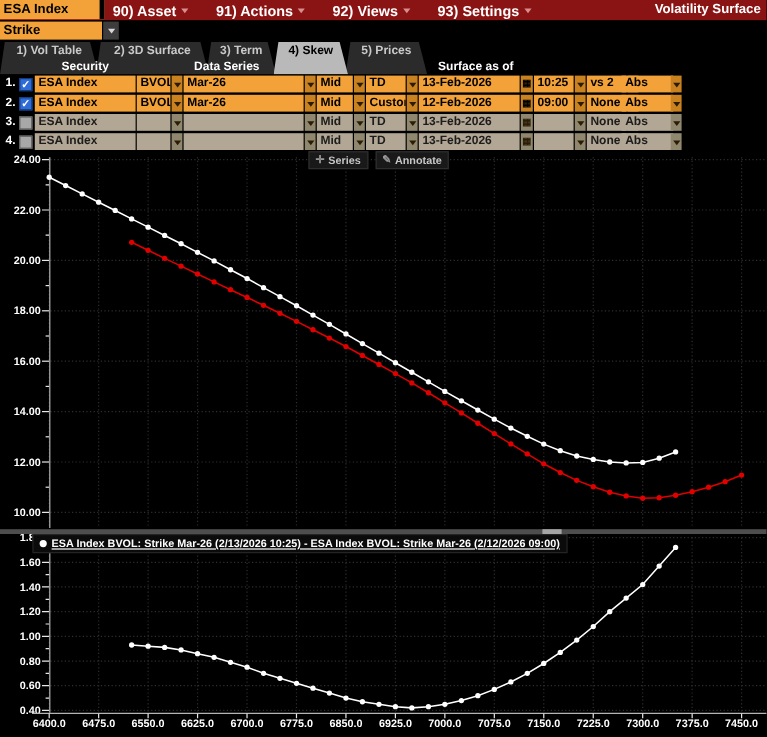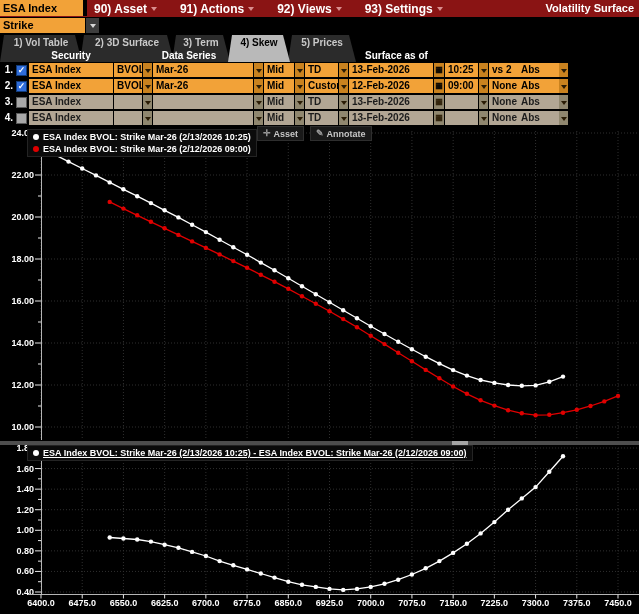--- a/index.html
+++ b/index.html
@@ -283,21 +283,21 @@
       </span>
     <span class="cell c-mode">Abs</span>
     <span class="cell arr a-mode">
         <i class="tri"></i>
       </span>
   </div>
 
   <div class="tools">
     <div class="tool">
       <span class="ticon">✛</span>
-      <span>Asset</span>
+      <span>Series</span>
     </div>
     <div class="tool">
       <span class="ticon">✎</span>
       <span>Annotate</span>
     </div>
   </div>
 
   <svg id="chart-top" viewBox="0 0 639 314">
       <line x1="41" x2="41" y1="4" y2="313" class="grid"></line>
       <line x1="82.21428571428572" x2="82.21428571428572" y1="4" y2="313" class="grid"></line>
@@ -420,30 +420,20 @@
       <circle cx="521.8" cy="286.3" r="2.2" fill="#e00000"></circle>
       <circle cx="535.6" cy="288.2" r="2.2" fill="#e00000"></circle>
       <circle cx="549.3" cy="287.8" r="2.2" fill="#e00000"></circle>
       <circle cx="563.0" cy="285.7" r="2.2" fill="#e00000"></circle>
       <circle cx="576.8" cy="282.8" r="2.2" fill="#e00000"></circle>
       <circle cx="590.5" cy="279.0" r="2.2" fill="#e00000"></circle>
       <circle cx="604.3" cy="274.4" r="2.2" fill="#e00000"></circle>
       <circle cx="618.0" cy="268.9" r="2.2" fill="#e00000"></circle>
     </svg>
 
-  <div class="legend" id="legend-top">
-    <div class="lrow">
-      <span class="dot" id="dot-s0" style="background: rgb(255, 255, 255);"></span>
-      <span>ESA Index BVOL: Strike Mar-26 (2/13/2026 10:25)</span>
-    </div>
-    <div class="lrow">
-      <span class="dot" id="dot-s1" style="background: rgb(224, 0, 0);"></span>
-      <span>ESA Index BVOL: Strike Mar-26 (2/12/2026 09:00)</span>
-    </div>
-  </div>
 
   <div class="divider">
     <div class="thumb"></div>
   </div>
 
   <svg id="chart-bot" viewBox="0 0 639 169">
       <line x1="41" x2="41" y1="3" y2="149" class="grid"></line>
       <line x1="82.21428571428572" x2="82.21428571428572" y1="3" y2="149" class="grid"></line>
       <line x1="123.42857142857143" x2="123.42857142857143" y1="3" y2="149" class="grid"></line>
       <line x1="164.64285714285714" x2="164.64285714285714" y1="3" y2="149" class="grid"></line>

